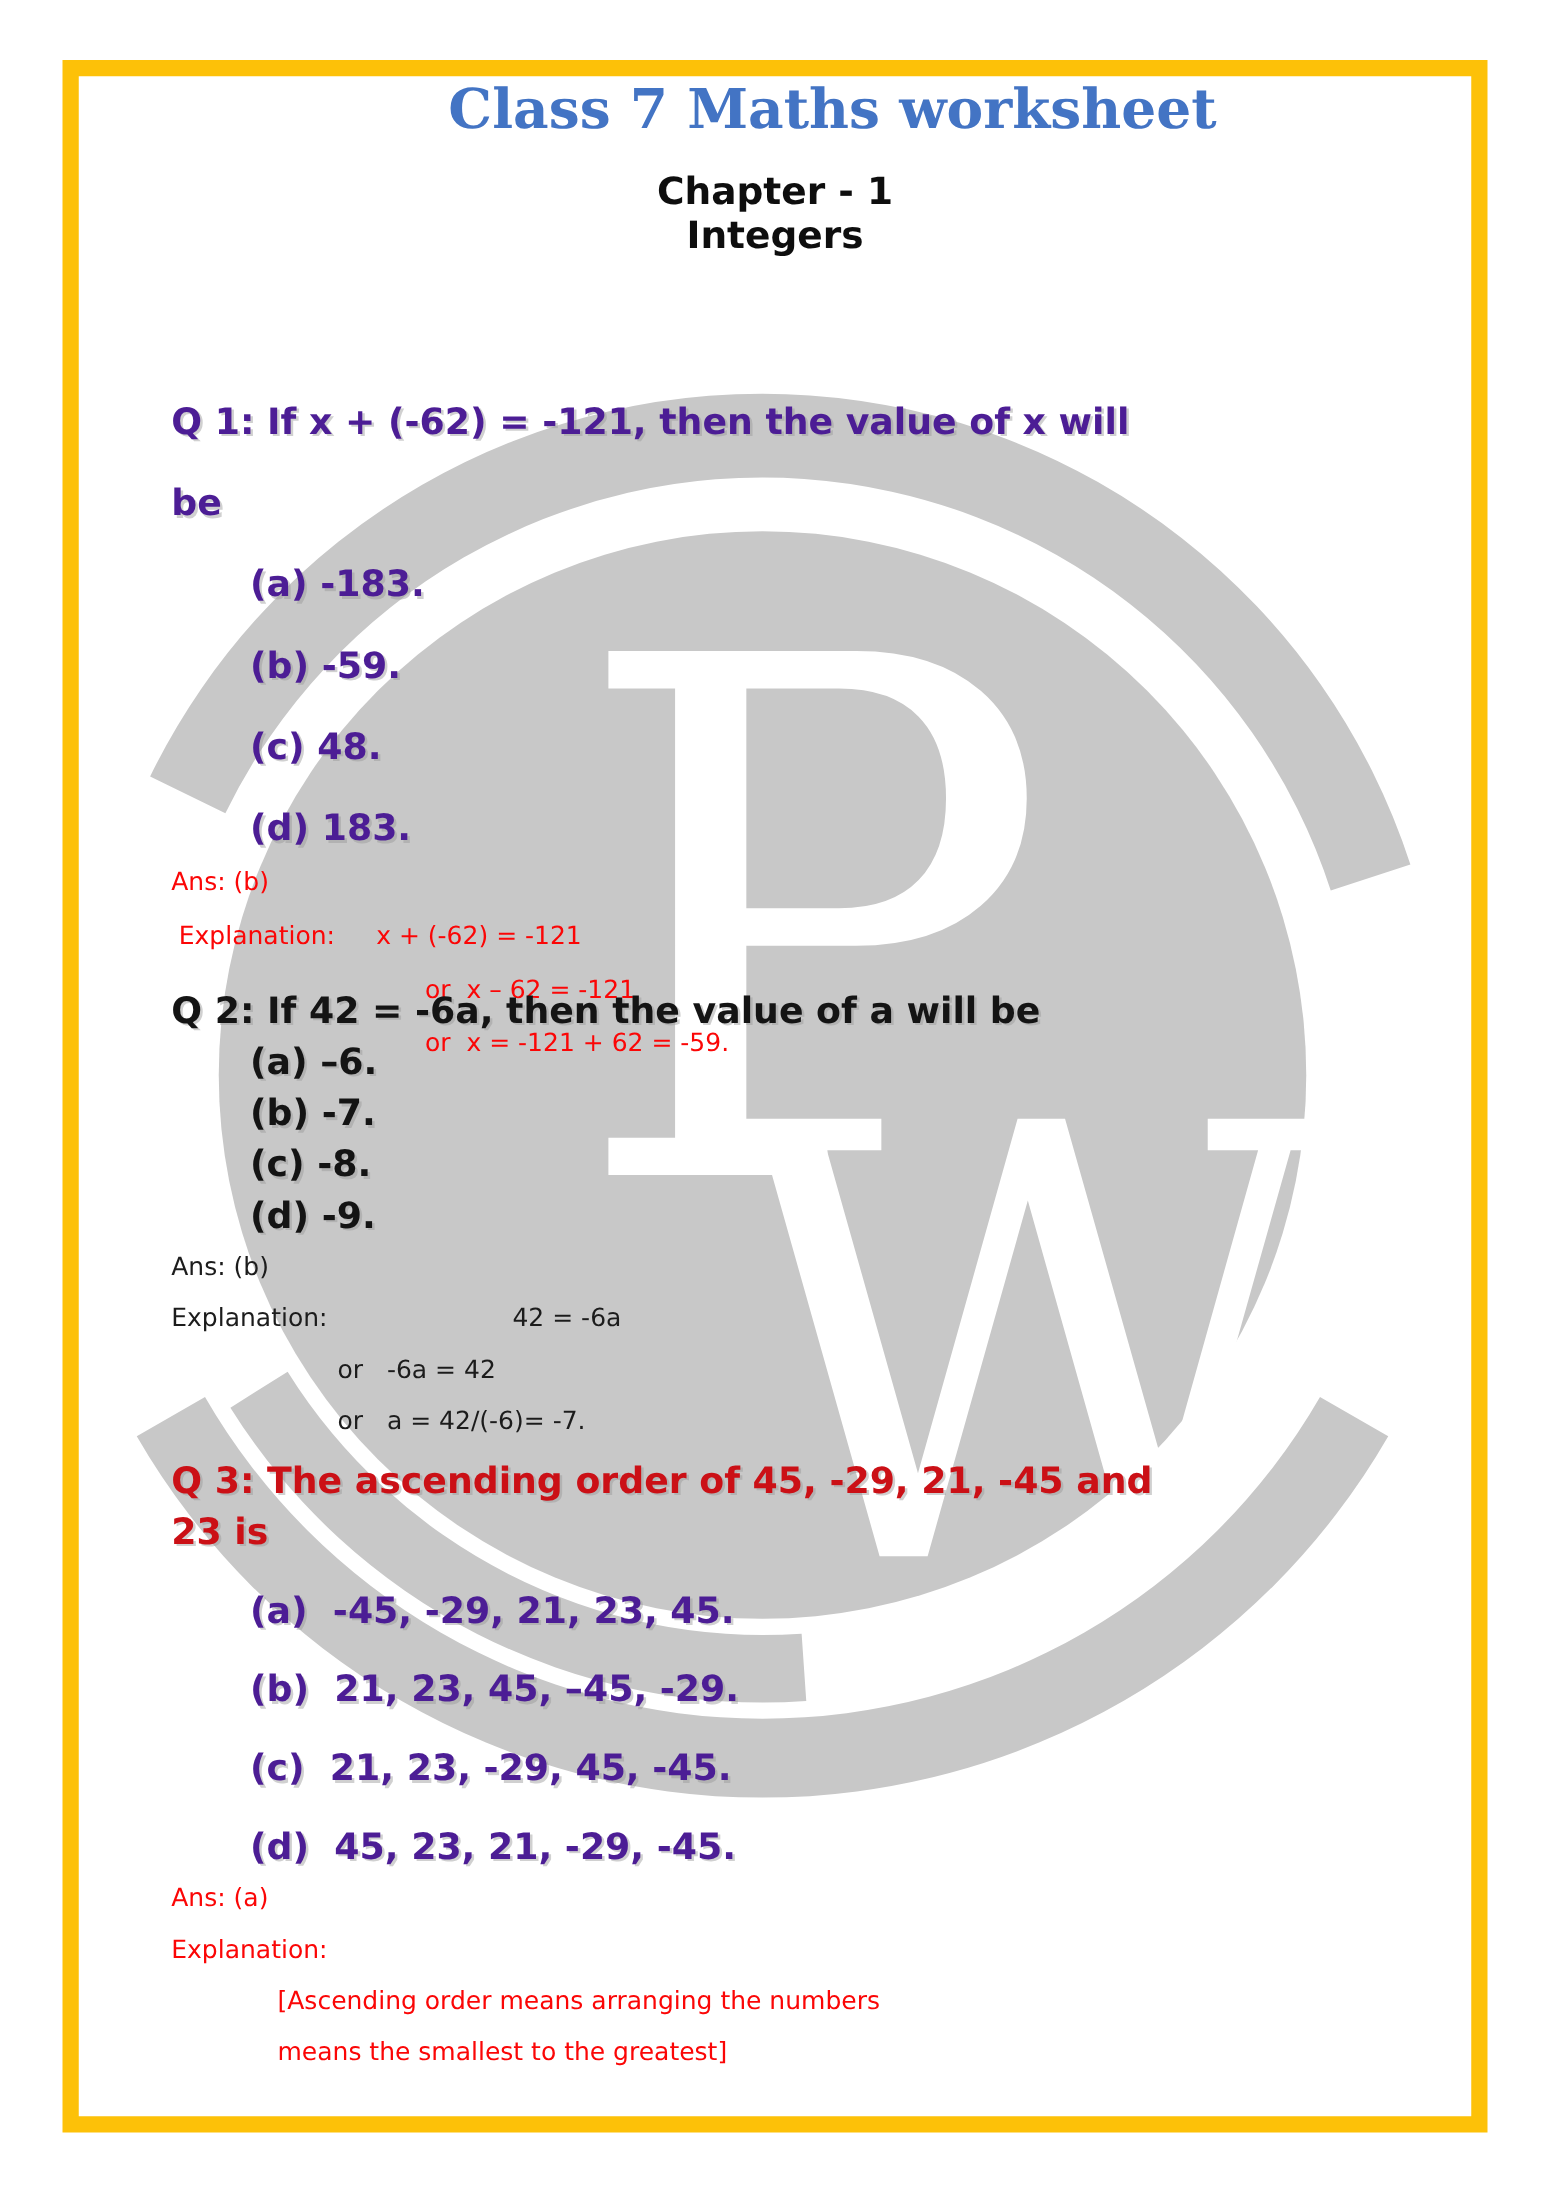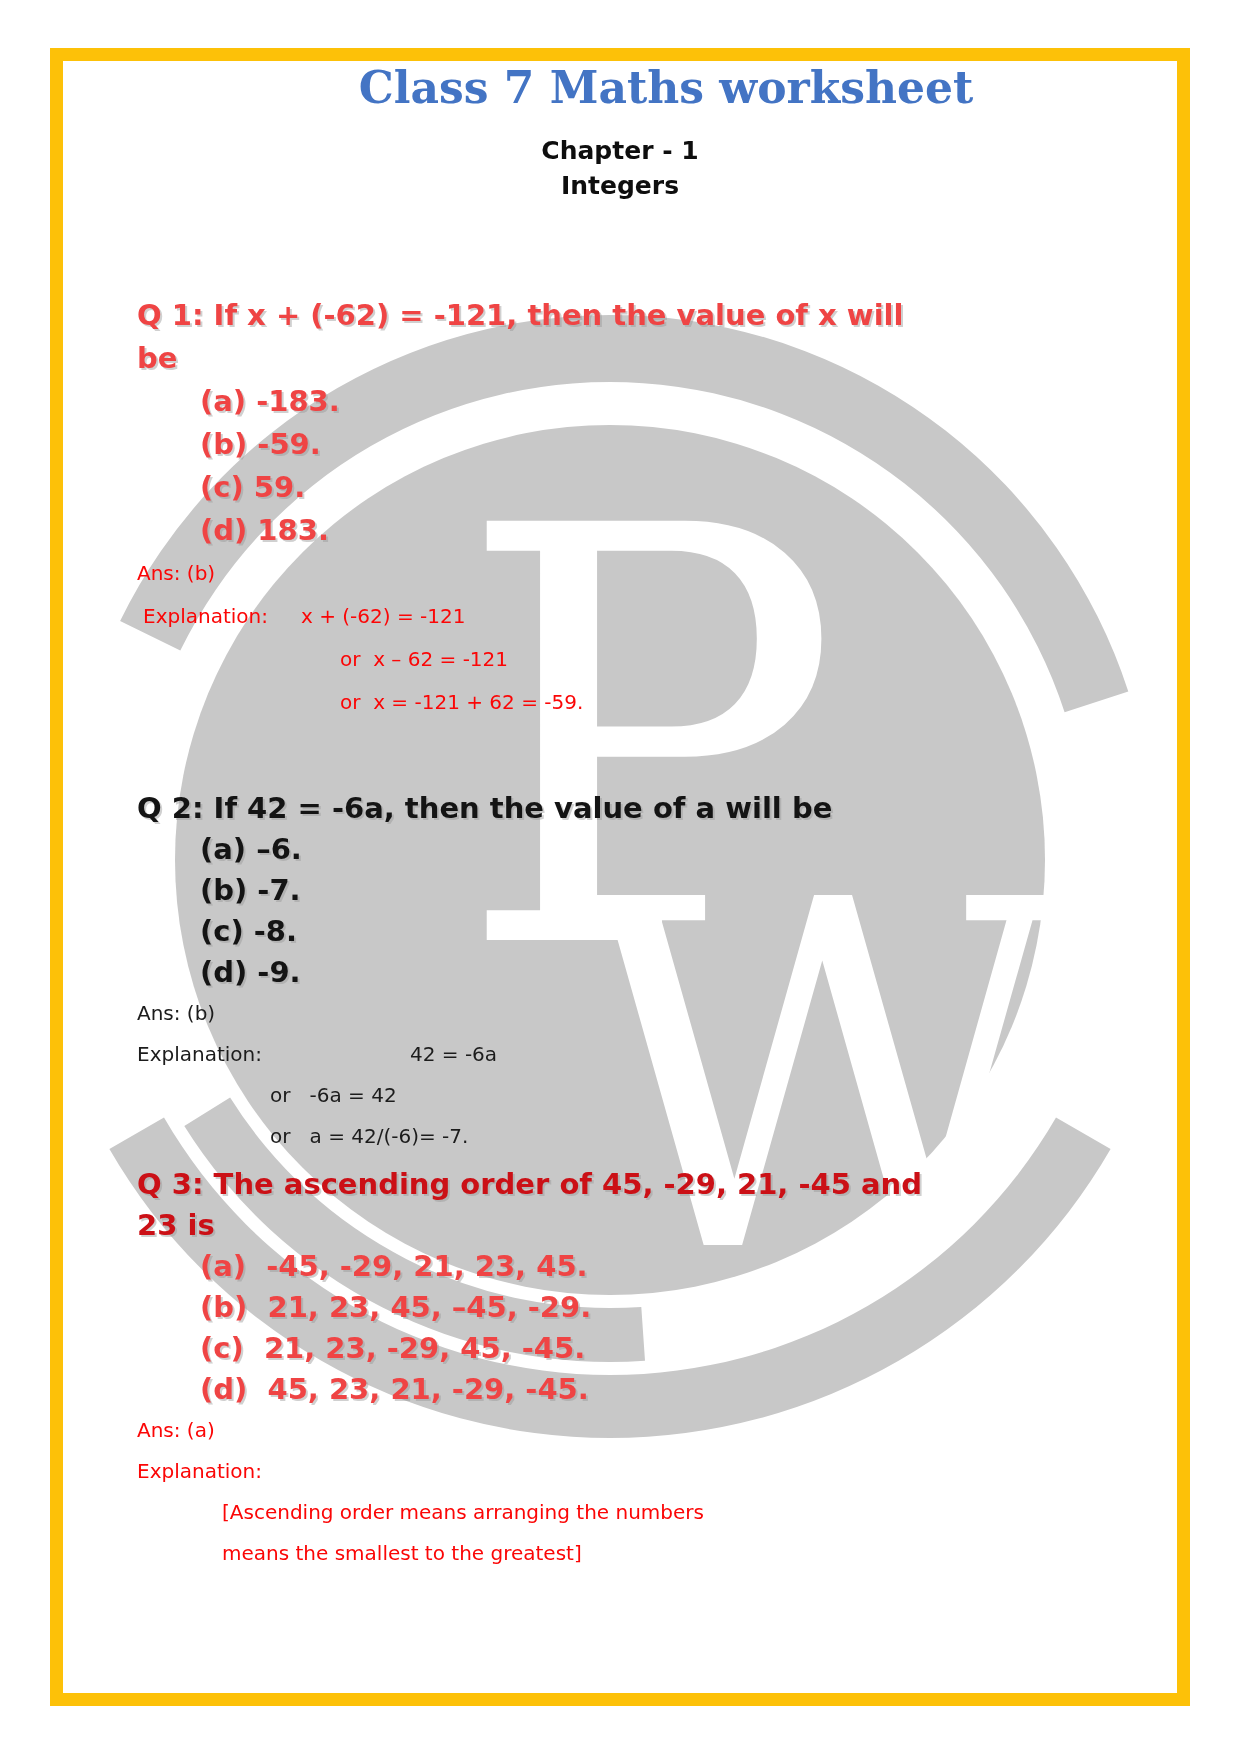--- a/index.html
+++ b/index.html
@@ -9,36 +9,36 @@
   .frame{position:absolute;left:50px;top:48px;width:1140px;height:1658px;
          box-sizing:border-box;border:13px solid #fdc108;z-index:2;pointer-events:none;}
   
   .wm{position:absolute;left:0;top:0;width:1240px;height:1754px;z-index:0;}
   
   .content{position:absolute;left:0;top:0;width:1240px;height:1754px;z-index:1;}
   .title{position:absolute;top:62px;left:0;width:100%;text-align:center;
          font-family:"DejaVu Serif","Liberation Serif",serif;font-weight:bold;
          font-size:44px;color:#4374c4;margin-left:46px;}
   .subtitle{position:absolute;left:0;width:100%;text-align:center;
-            font-weight:bold;font-size:25px;color:#0e0e0e;}
+            font-weight:bold;font-size:30px;color:#0e0e0e;}
   .sub1{top:136px;}
   .sub2{top:171px;}
   .q{position:absolute;left:137px;width:1000px;}
   .q1{top:294px;line-height:43px;}
   .q2{top:788px;line-height:41px;}
   .q3{top:1164px;line-height:41px;}
   .q div{white-space:pre;}
   .b{font-weight:bold;font-size:29px;text-shadow:2px 2px 0 rgba(150,150,150,0.45);}
   .r{font-size:20px;font-weight:normal;text-shadow:none;}
   .opt{padding-left:63px;}
   .or1{padding-left:203px;}
   .or2{padding-left:133px;}
   .br{padding-left:85px;}
   .pad6{padding-left:6px;}
-  .red-b{color:#ef4444;}
+  .red-b{color:#4c1d95;margin-top:22px;}
   .red-d{color:#cb1016;}
   .red-r{color:#fb0606;}
   .blk-b{color:#141414;}
   .blk-r{color:#1c1c1c;}
   .eq-next{margin-left:33px;}
   .eq-push{margin-left:148px;}
 </style>
 </head>
 <body>
 
@@ -59,21 +59,21 @@
 
     <div class="title">Class 7 Maths worksheet</div>
     <div class="subtitle sub1">Chapter - 1</div>
     <div class="subtitle sub2">Integers</div>
 
     <div class="q q1">
       <div class="b red-b">Q 1: If x + (-62) = -121, then the value of x will</div>
       <div class="b red-b">be</div>
       <div class="b red-b opt">(a) -183.</div>
       <div class="b red-b opt">(b) -59.</div>
-      <div class="b red-b opt">(c) 59.</div>
+      <div class="b red-b opt">(c) 48.</div>
       <div class="b red-b opt">(d) 183.</div>
       <div class="r red-r">Ans: (b)</div>
       <div class="r red-r pad6"><span>Explanation:</span><span class="eq-next">x + (-62) = -121</span></div>
       <div class="r red-r or1">or  x – 62 = -121</div>
       <div class="r red-r or1">or  x = -121 + 62 = -59.</div>
     </div>
 
     <div class="q q2">
       <div class="b blk-b">Q 2: If 42 = -6a, then the value of a will be</div>
       <div class="b blk-b opt">(a) –6.</div>

